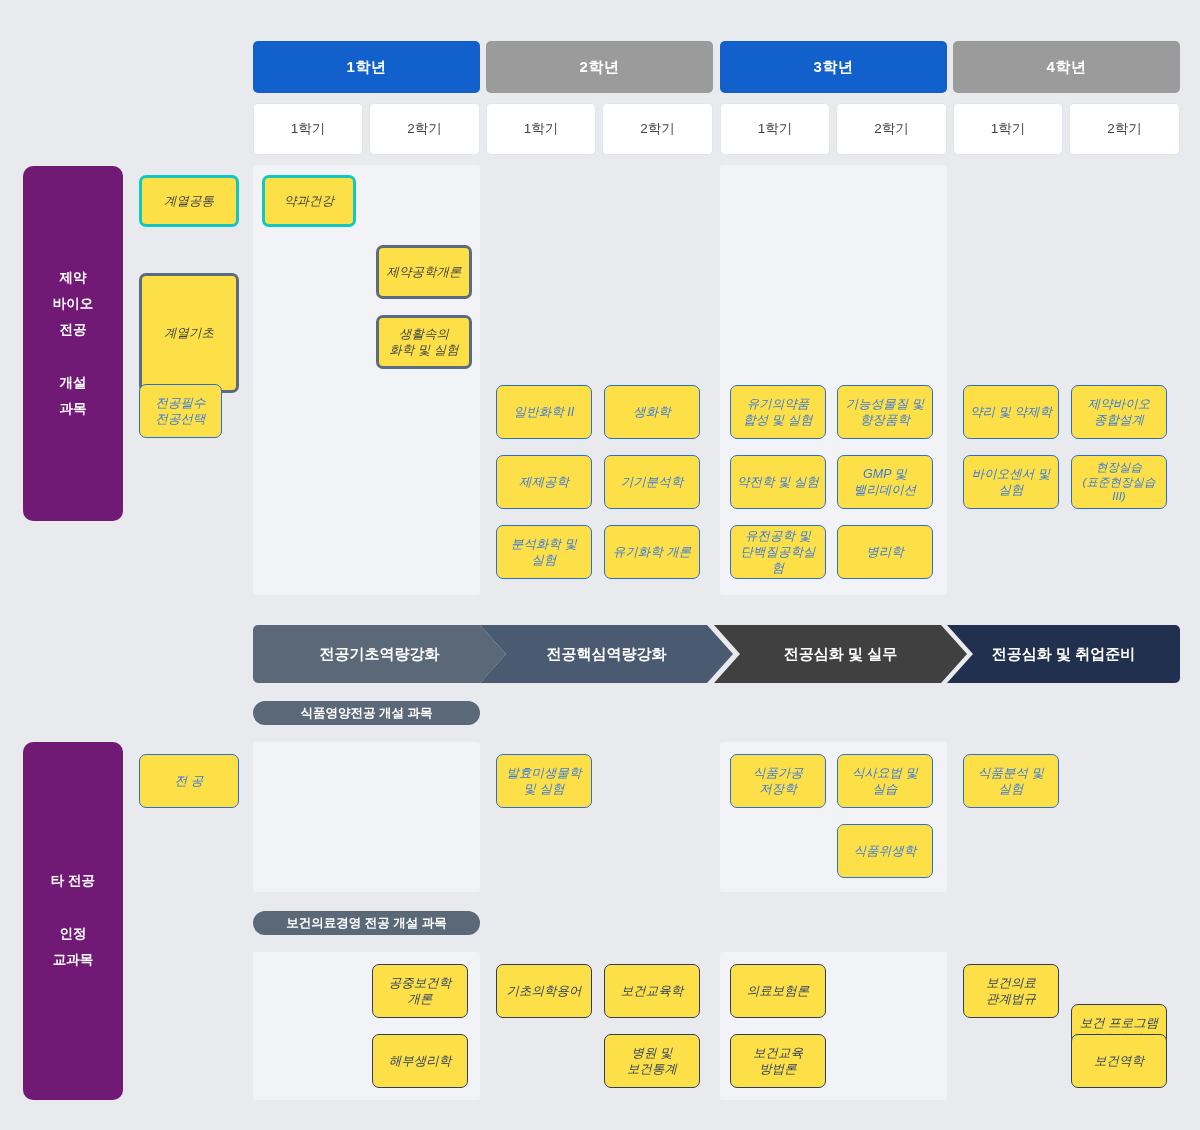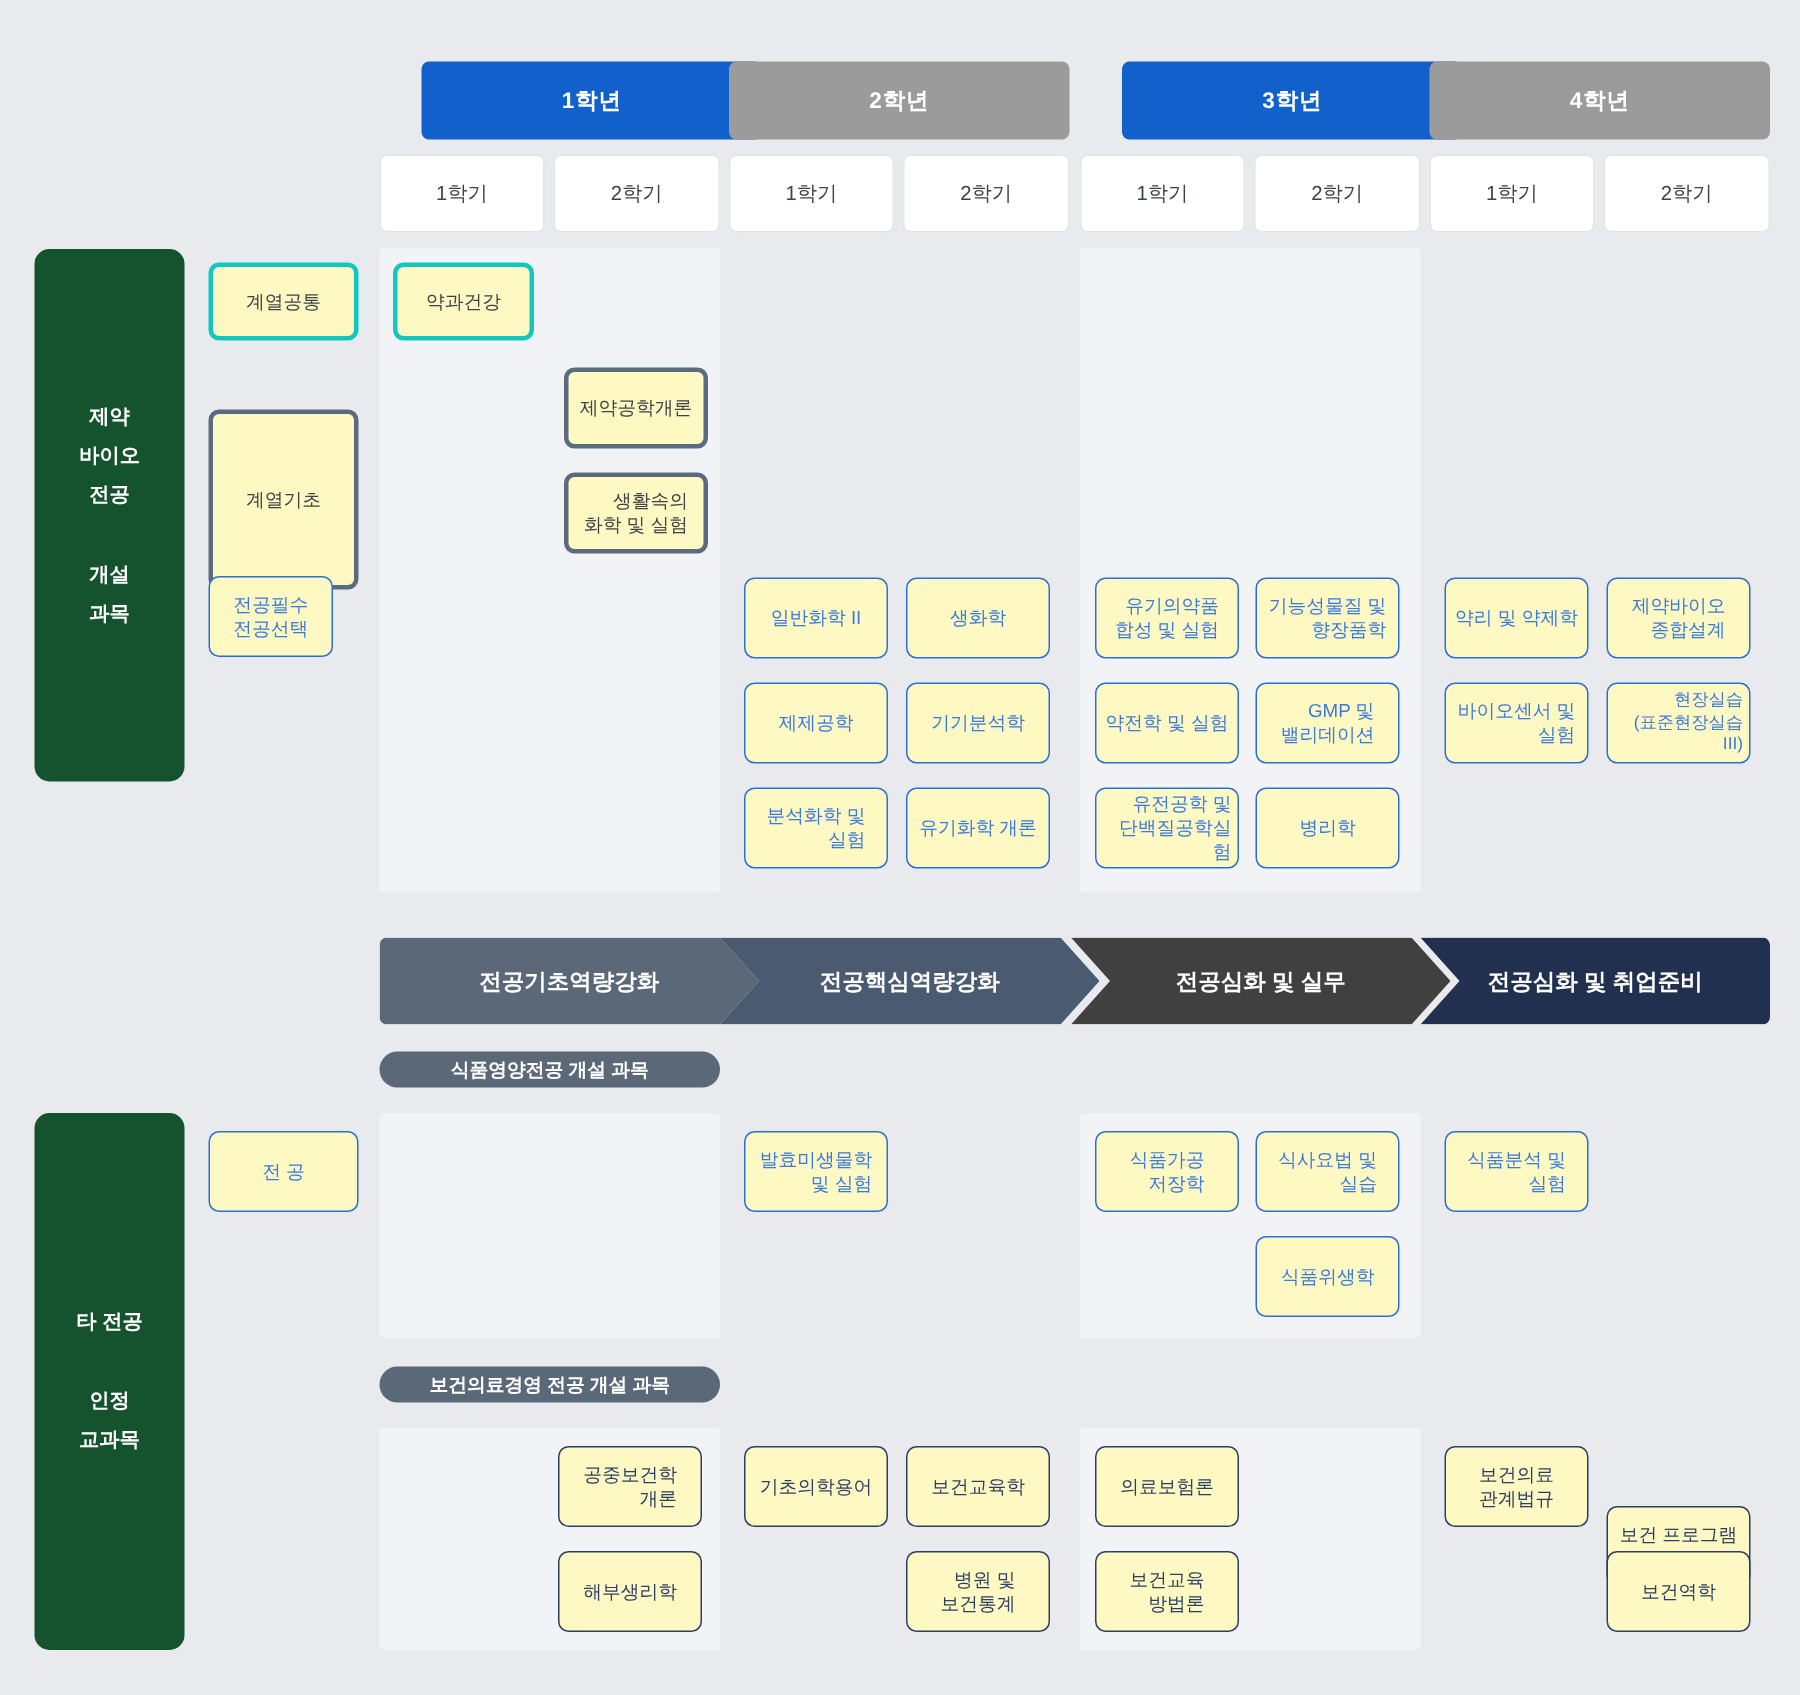--- a/index.html
+++ b/index.html
@@ -14,46 +14,46 @@
 
   
   .abs { position: absolute; }
 
   
   .year-head {
     height: 52px; border-radius: 5px;
     display: flex; align-items: center; justify-content: center;
     color: #ffffff; font-size: 15px; font-weight: 700; letter-spacing: .5px;
   }
-  .year-head.blue { background: #1260cc; margin-left: 28px; }
+  .year-head.blue { background: #1260cc; }
   .year-head.gray { background: #9b9b9b; }
 
   
   .sem-chip {
     height: 52px; background: #ffffff; border: 1px solid #e2e5ea;
     border-radius: 5px; display: flex; align-items: center; justify-content: center;
     font-size: 13.5px; color: #3d4349;
   }
 
   
   .col-panel { background: #f1f3f6; border-radius: 3px; }
 
   
   .rail {
-    background: #14532d; border-radius: 10px;
+    background: #701a75; border-radius: 10px;
     display: flex; align-items: center; justify-content: center; text-align: center;
     color: #ffffff; font-size: 13.5px; font-weight: 700; line-height: 1.95;
     white-space: pre-line;
   }
 
   
   .box {
-    background: #fef9c3; border-radius: 7px;
-    display: flex; align-items: center; justify-content: center; text-align: right;
-    font-size: 12.5px; line-height: 1.3; white-space: pre-line; padding: 2px 4px;
+    background: #fde047; border-radius: 7px;
+    display: flex; align-items: center; justify-content: center; text-align: center;
+    font-size: 12.5px; line-height: 1.3; white-space: pre-line; padding: 2px 4px; font-style: italic;
   }
   .box.teal   { border: 3px solid #11c7c0; color: #3d4349; }
   .box.slate  { border: 3px solid #5b6b7f; color: #3d4349; }
   .box.blue   { border: 1.6px solid #2a6fd6; color: #3a7ae0; }
   .box.navy   { border: 1.6px solid #2b3f63; color: #2b3f63; }
   .box.legend-blue { border: 1.6px solid #2a6fd6; color: #3a7ae0; }
 
   
   .stage {
     height: 58px; display: flex; align-items: center; justify-content: center;

